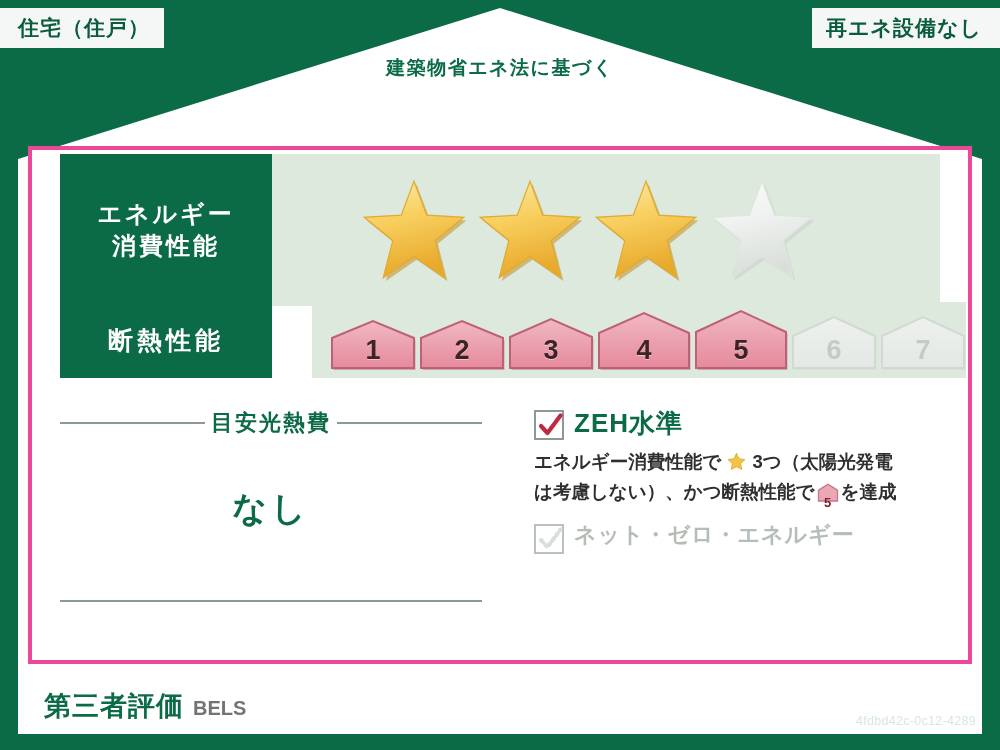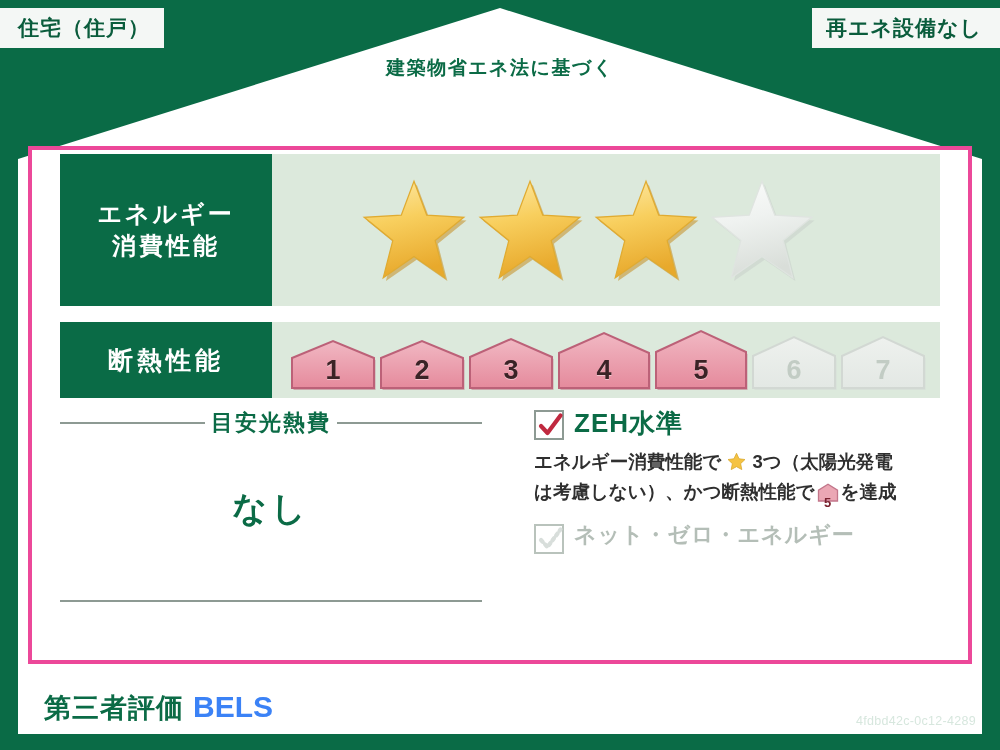--- a/index.html
+++ b/index.html
@@ -75,21 +75,21 @@
   }
 
   
   .rating-row {
     position: absolute;
     left: 0; right: 0;
     display: flex;
     align-items: stretch;
   }
   .row-energy { top: 4px;   height: 152px; }
-  .row-insul  { top: 172px; height:  76px; }
+  .row-insul  { top: 152px; height:  76px; gap: 40px; }
 
   .row-label {
     flex: 0 0 212px;
     background: #0a6b46;
     color: #ffffff;
     display: flex;
     flex-direction: column;
     align-items: center;
     justify-content: center;
     font-weight: bold;
@@ -243,21 +243,21 @@
     padding: 7px 14px 8px 14px;
     display: flex;
     align-items: baseline;
     gap: 9px;
     line-height: 1;
   }
   .bels-jp {
     font-size: 27px; font-weight: bold; color: #0b6b46; letter-spacing: 1px;
   }
   .bels-en {
-    font-size: 30px; font-weight: bold; color: #3b82f6; letter-spacing: 0px;
+    font-size: 20px; font-weight: bold; color: #737373; letter-spacing: 0px;
   }
   .footer-addr {
     margin-left: 16px;
     color: #ffffff;
     font-size: 16px;
     letter-spacing: .5px;
     white-space: nowrap;
   }
   .footer-addr .unit { margin-left: 14px; }
   .footer-right {

